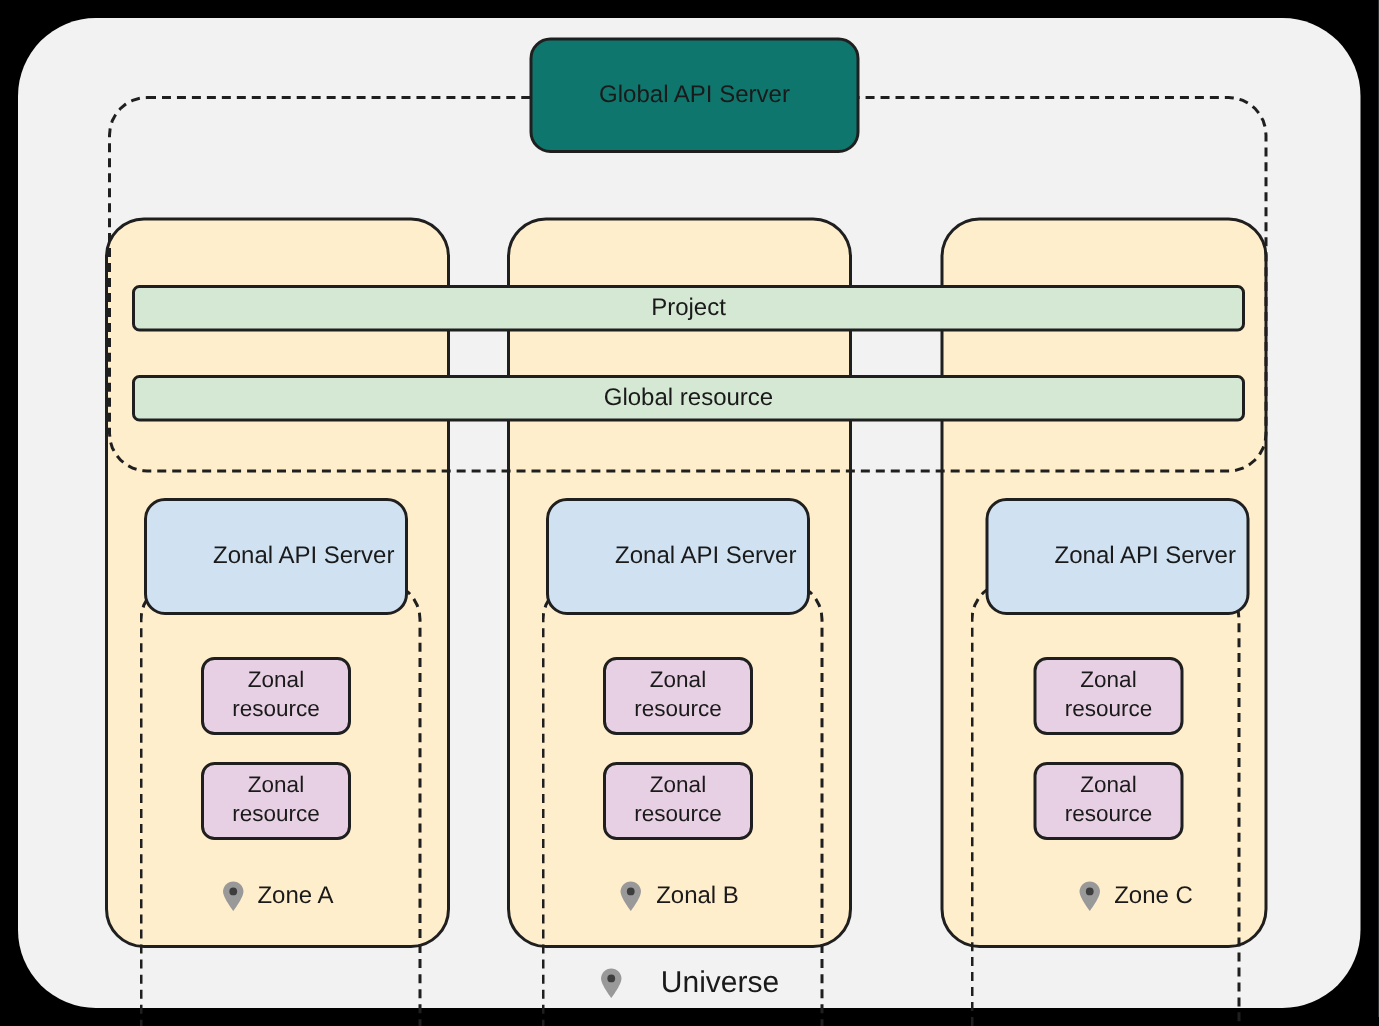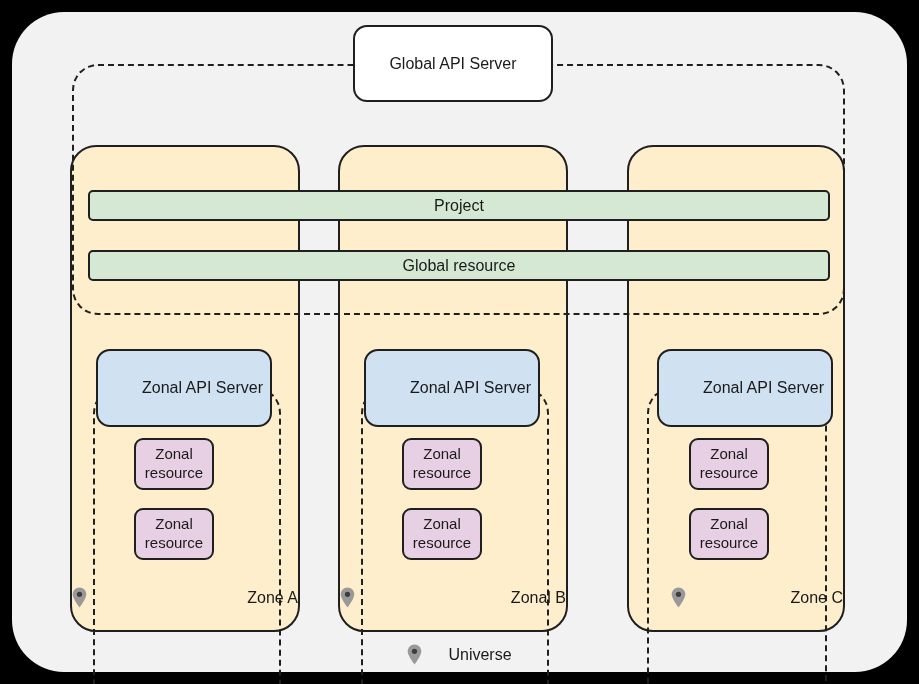--- a/index.html
+++ b/index.html
@@ -83,23 +83,23 @@
     color: #1a1a1a;
   }
   .bar-project { top: 190px; }
   .bar-global-resource { top: 250px; }
 
   
   .global-api {
     position: absolute;
     left: 353px;
     top: 25px;
-    width: 200px;
+    width: 220px;
     height: 77px;
-    background: #ffffff;
+    background: #0f766e;
     border: 2.5px solid #1f1f1f;
     border-radius: 14px;
     box-sizing: border-box;
     display: flex;
     align-items: center;
     justify-content: center;
     font-size: 16px;
     color: #1a1a1a;
   }
 
@@ -111,29 +111,29 @@
     background: #d0e2f2;
     border: 2.5px solid #1f1f1f;
     border-radius: 14px;
     box-sizing: border-box;
     display: flex;
     align-items: center;
     justify-content: center;
     font-size: 16px;
     color: #1a1a1a;
     left: 24px;
-    top: 202px;
+    top: 185px;
     padding-left: 37px;
   }
   .zone-c .zonal-api { left: 28px; }
 
   
   .zonal-res {
     position: absolute;
-    width: 80px;
+    width: 100px;
     height: 52px;
     background: #e8d0e4;
     border: 2px solid #1f1f1f;
     border-radius: 9px;
     box-sizing: border-box;
     display: flex;
     flex-direction: column;
     align-items: center;
     justify-content: center;
     font-size: 15px;
@@ -146,38 +146,38 @@
   .zone-c .zonal-res { left: 60px; }
 
   
   .zone-label {
     position: absolute;
     left: 0;
     right: 0;
     top: 440px;
     display: flex;
     align-items: center;
-    justify-content: space-between;
+    justify-content: center;
     gap: 9px;
     font-size: 16px;
     color: #1a1a1a;
   }
   .zone-c .zone-label { top: 440px; padding-left: 42px; }
 
   
   .universe-label {
     position: absolute;
     left: 0;
     right: 0;
     top: 644px;
     display: flex;
     align-items: center;
     justify-content: center;
     gap: 26px;
-    font-size: 16px;
+    font-size: 20px;
     color: #1a1a1a;
   }
 
   .pin-icon {
     display: inline-block;
     width: 15px;
     height: 21px;
     flex: none;
   }
   .pin-icon svg { display: block; }

